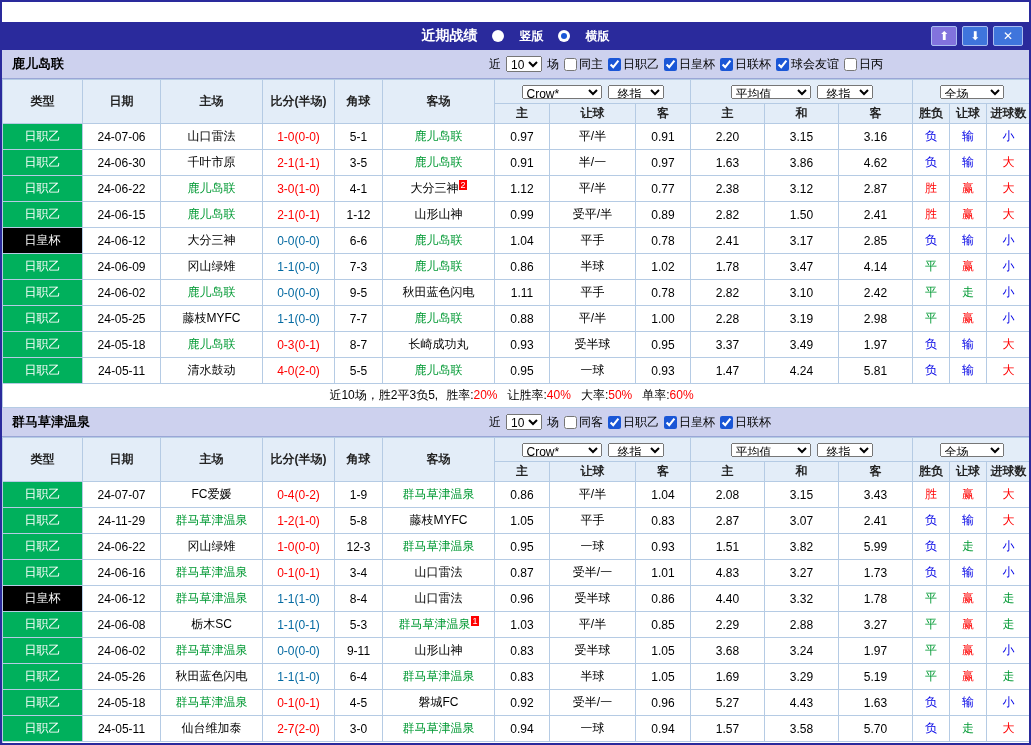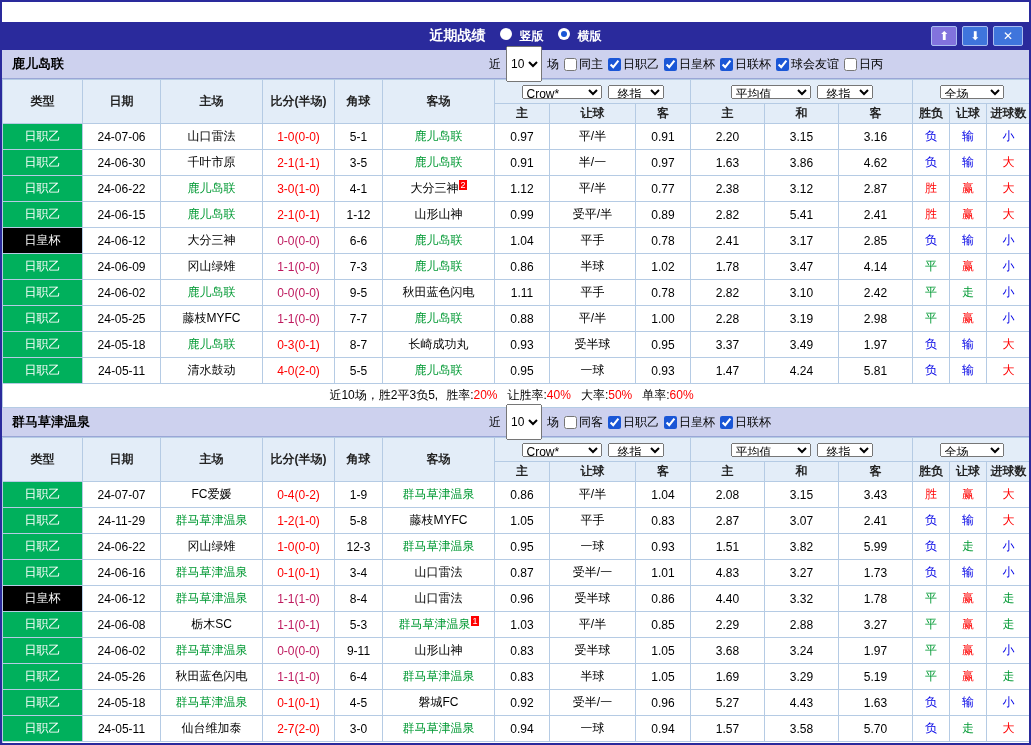--- a/index.html
+++ b/index.html
@@ -15,21 +15,21 @@
   
   .topbar {
     height: 28px; background: #2a2a9c; color: #fff;
     position: relative; display: flex; align-items: center; margin-top: 20px;
   }
   .tb-center {
     position: absolute; left: 50%; transform: translateX(-50%);
     display: flex; align-items: center; gap: 14px; white-space: nowrap;
   }
   .tb-title { font-size: 14px; font-weight: bold; }
-  .tb-radio { display: inline-flex; align-items: flex-start; gap: 8px; font-weight: bold; cursor: pointer; }
+  .tb-radio { display: inline-flex; align-items: center; gap: 16px; font-weight: bold; cursor: pointer; }
   .rdot {
     width: 12px; height: 12px; background: #fff; border-radius: 50%;
     display: inline-flex; align-items: center; justify-content: center;
   }
   .rdot i { width: 6px; height: 6px; border-radius: 50%; background: transparent; }
   .rdot.on i { background: #1a56d6; }
   .tb-buttons { position: absolute; right: 6px; display: flex; gap: 5px; }
   .tbb {
     min-width: 26px; height: 20px; border: 1px solid #aabdf0; border-radius: 2px;
     color: #fff; font-size: 12px; line-height: 1; cursor: pointer; padding: 0 4px;
@@ -40,21 +40,21 @@
   .tbb.close { background: #3f75dc; min-width: 30px; }
   
   .sec-header {
     height: 29px; background: #cdd1ee; border-bottom: 1px solid #9aa6d6;
     position: relative; display: flex; align-items: center; padding: 0 10px;
   }
   .team-name { font-weight: bold; font-size: 13px; }
   .filters { position: absolute; left: 487px; display: flex; align-items: center; gap: 5px; white-space: nowrap; }
   .filters .cb { display: inline-flex; align-items: center; gap: 2px; cursor: pointer; }
   .filters input[type=checkbox] { width: 13px; height: 13px; accent-color: #1a56d6; margin: 0; }
-  .count-select { height: 36px; font-size: 12px; }
+  .count-select { height: 16px; font-size: 12px; }
   
   table.stats { width: 100%; border-collapse: collapse; table-layout: fixed; }
   .stats th, .stats td {
     border: 1px solid #b5cbe4; text-align: center;
     white-space: nowrap; overflow: hidden; padding: 0;
   }
   .stats thead th { background: #e3edf8; font-weight: bold; font-size: 12px; color: #222; }
   .stats thead tr.top th { height: 24px; }
   .stats thead tr.sub th { height: 20px; }
   .stats tbody td { height: 26px; background: #fff; }
@@ -62,21 +62,21 @@
   .selwrap select { height: 14px; font-size: 12px; }
   .sel-a { width: 80px; }
   .sel-b { width: 56px; text-align: center; }
   .selwrap select:only-child { width: 64px; }
   .type-green { background: #00b05c !important; color: #fff; }
   .type-black { background: #000 !important; color: #fff; }
   .tname { color: #000; cursor: pointer; }
   .tname.focus { color: #009933; }
   .score { font-weight: normal; cursor: pointer; }
   .score-red { color: #f00; }
-  .score-blue { color: #be185d; }
+  .score-blue { color: #0369a1; }
   .res-red { color: #f00; }
   .res-green { color: #009933; }
   .res-blue { color: #0000e6; }
   .badge {
     background: #f00; color: #fff; font-size: 9px; line-height: 10px;
     padding: 0 1px; margin-left: 1px; vertical-align: top;
   }
   td.foot { height: 24px; background: #fff; }
   .fsum { margin-right: 8px; }
   .flabel { }
@@ -254,21 +254,21 @@
             <td class="type-green">日职乙</td>
             <td>24-06-15</td>
             <td><span class="tname focus">鹿儿岛联</span></td>
             <td class="score score-red">2-1(0-1)</td>
             <td>1-12</td>
             <td><span class="tname">山形山神</span></td>
             <td>0.99</td>
             <td>受平/半</td>
             <td>0.89</td>
             <td>2.82</td>
-            <td>5.41</td>
+            <td>1.50</td>
             <td>2.41</td>
             <td class="res-red">胜</td>
             <td class="res-red">赢</td>
             <td class="res-red">大</td>
           </tr>
           <tr>
             <td class="type-black">日皇杯</td>
             <td>24-06-12</td>
             <td><span class="tname">大分三神</span></td>
             <td class="score score-blue">0-0(0-0)</td>

